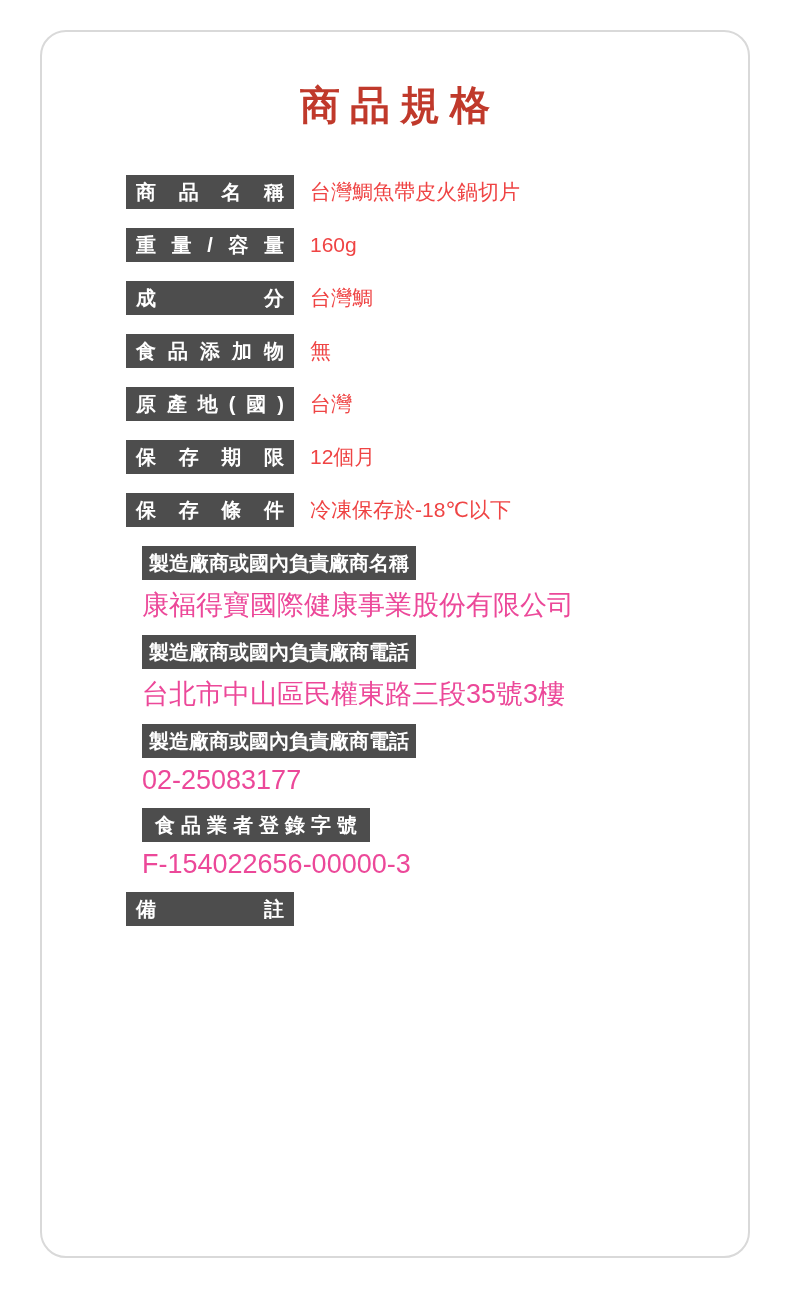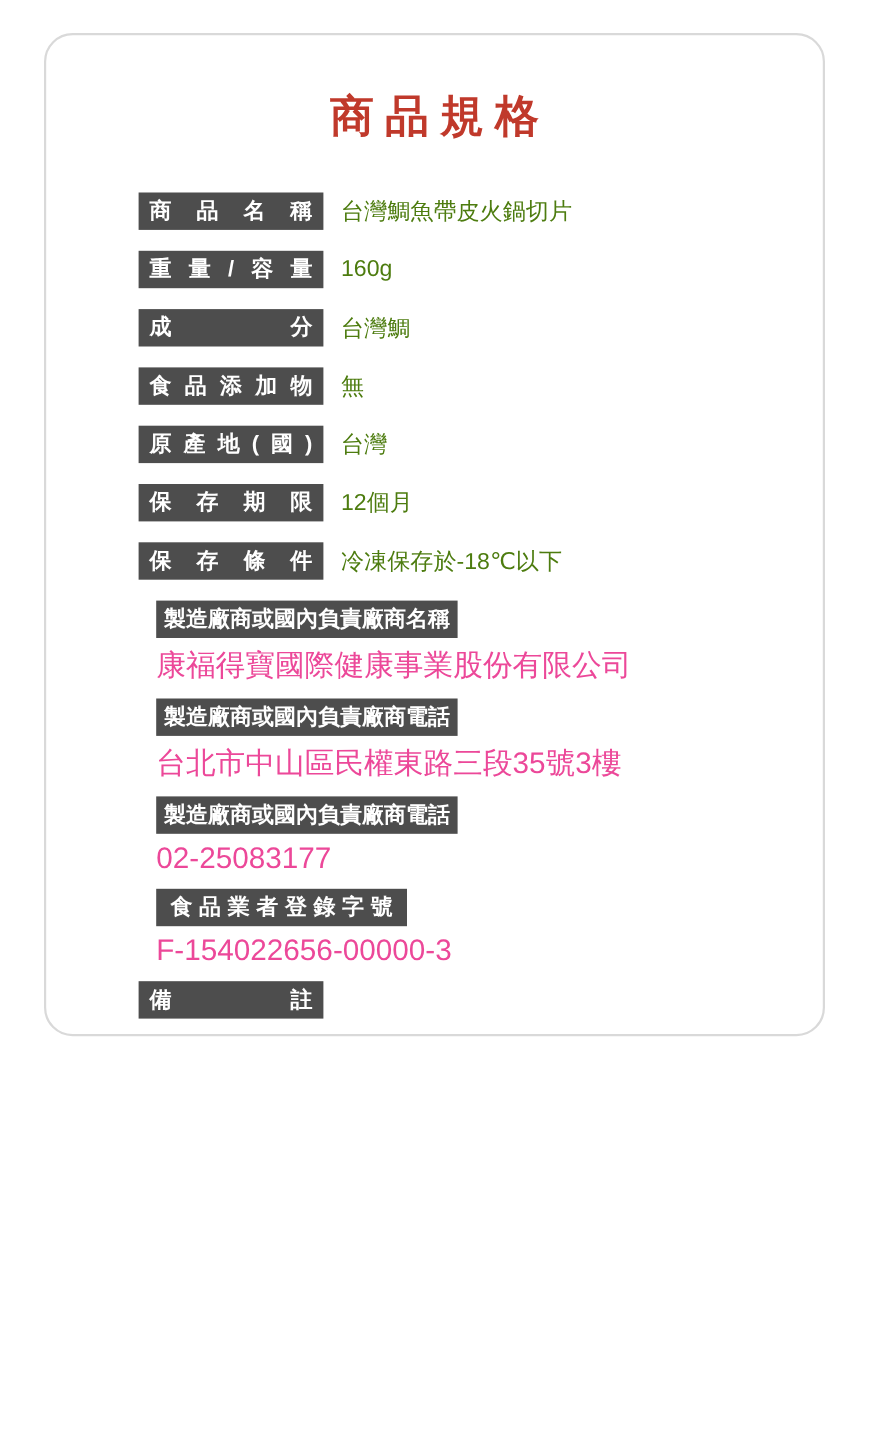--- a/index.html
+++ b/index.html
@@ -12,21 +12,21 @@
     height: 1305px;
     font-family: "Liberation Sans", "DejaVu Sans", sans-serif;
     color: #231f20;
     overflow: hidden;
   }
   .card {
     position: absolute;
     left: 40px;
     top: 30px;
     width: 710px;
-    height: 912px;
+    height: 1228px;
     border: 2px solid #d9d9d9;
     border-radius: 26px;
     box-sizing: border-box;
     background: #ffffff;
   }
   .title {
     text-align: center;
     margin-top: 46px;
     font-family: "Liberation Serif", "DejaVu Serif", serif;
     font-weight: bold;
@@ -63,21 +63,21 @@
     justify-content: space-between;
     padding: 0 10px;
   }
   .tag.auto {
     display: inline-block;
     padding: 0 7px;
   }
   .val {
     font-size: 21px;
     margin-left: 16px;
-    color: #4d7c0f;
+    color: #ef4444;
     white-space: nowrap;
   }
   
   .block {
     padding-left: 100px;
     margin-bottom: 10px;
   }
   .block .tagline {
     margin-bottom: 7px;
   }

